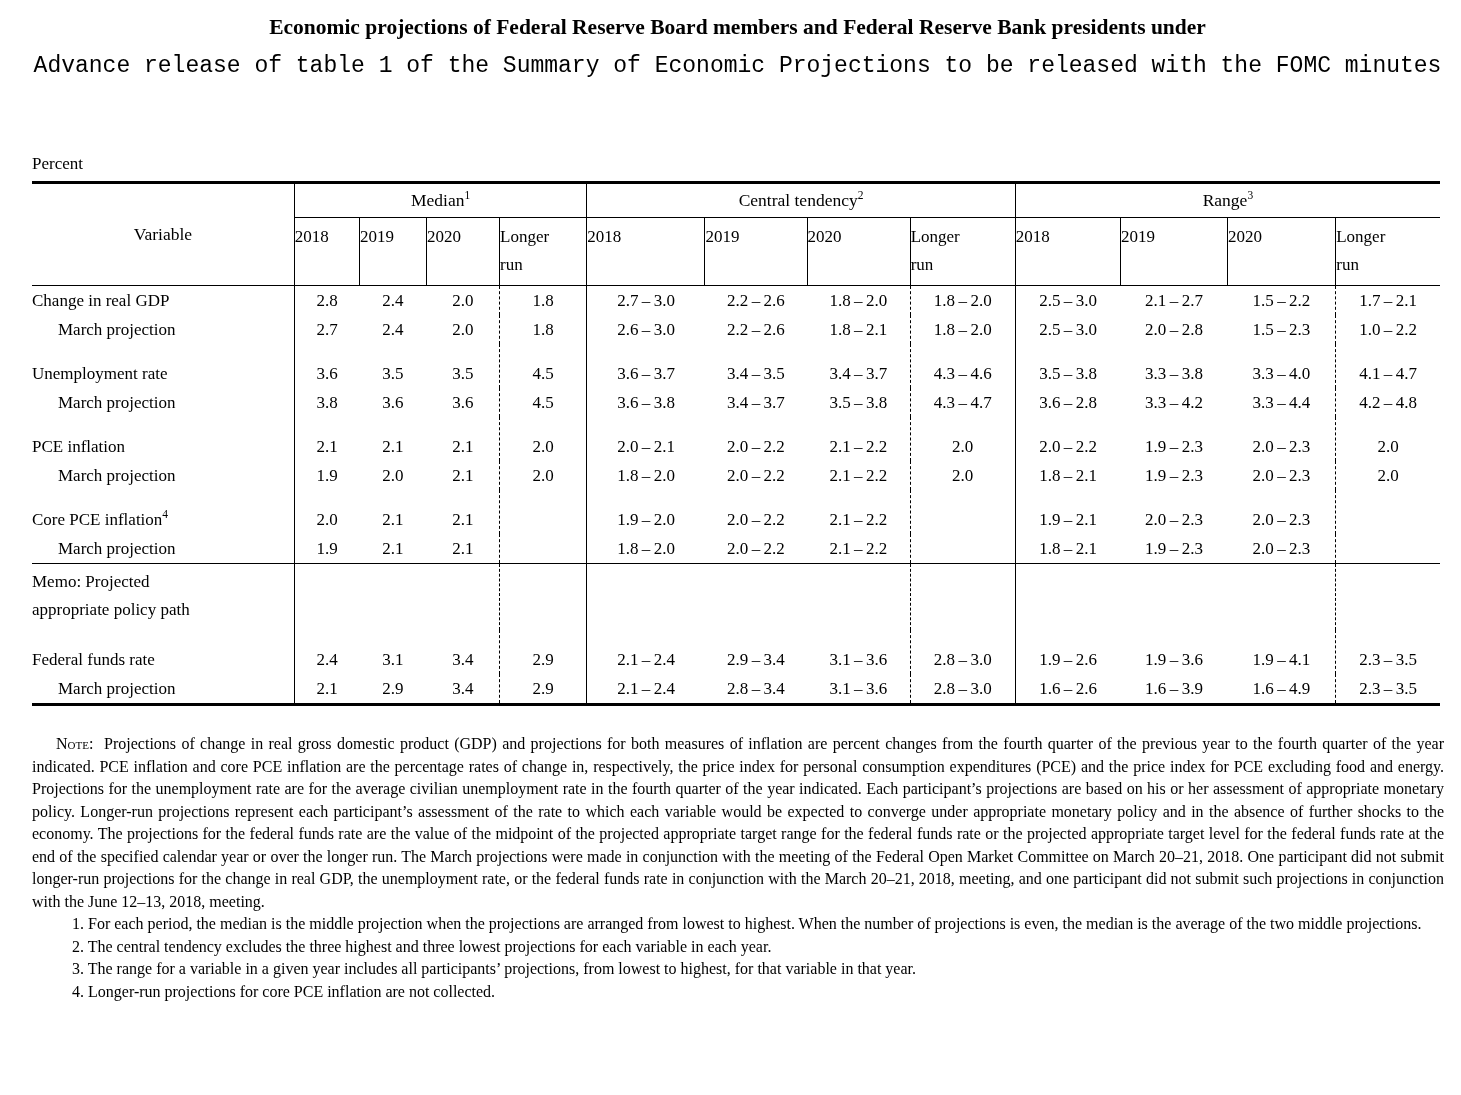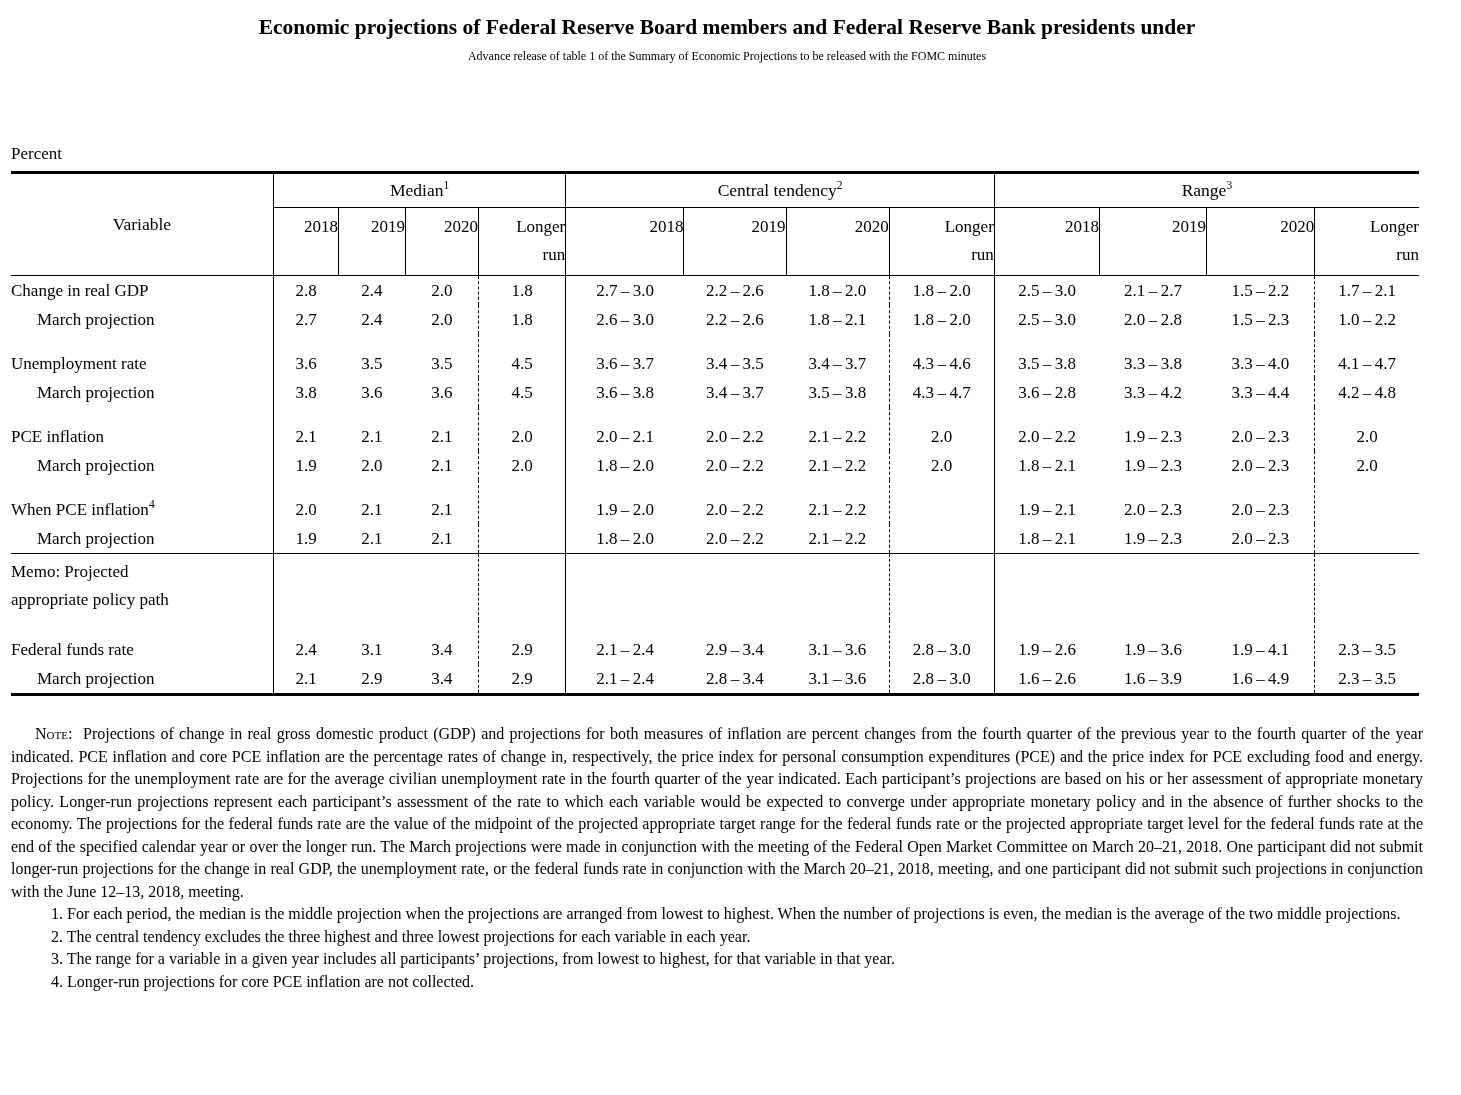--- a/index.html
+++ b/index.html
@@ -2,42 +2,42 @@
 <html><head>
 <meta charset="utf-8">
 <style>
   html,body { margin:0; padding:0; background:#fff; }
   body {
     width:1461px; height:1095px;
     font-family:"Liberation Serif","DejaVu Serif",serif;
     color:#000;
     -webkit-font-smoothing:antialiased;
   }
-  .page { padding:12px 18px 0 11px; }
+  .page { padding:12px 18px 0 32px; }
 
   
   .t1,.t2 { text-align:center; font-weight:bold; font-size:21.5px; line-height:30px; }
-  .sub { text-align:center; font-size:12px; line-height:24px; margin-top:2px; }
+  .sub { text-align:center; font-size:23px; line-height:24px; margin-top:12px;font-family:Liberation Mono, monospace; }
 
   
   .percent { font-size:17px; margin:76px 0 7px 0; }
 
   
   table.sep {
     border-collapse:collapse; table-layout:fixed;
     width:1408px;
     border-top:3px solid #000; border-bottom:3px solid #000;
     font-size:17px;
   }
   table.sep th, table.sep td { padding:0; font-weight:normal; }
   .ghead th.grp { height:33px; text-align:center; vertical-align:middle;
                   border-bottom:1px solid #000; font-size:17.5px; }
   th.corner { vertical-align:middle;
               border-bottom:1px solid #000; font-size:17.5px; }
-  .yhead th.yr { height:62px; vertical-align:top; padding-top:5px; text-align:right;
+  .yhead th.yr { height:62px; vertical-align:top; padding-top:5px; text-align:left;
                  border-bottom:1px solid #000; line-height:28px; white-space:pre-line; }
   .s { border-left:1px solid #000; }
   .d { border-left:1px dashed #000; }
 
   tbody td { height:29px; line-height:29px; vertical-align:bottom; }
   tbody td.v { text-align:center; }
   td.lbl { text-align:left; padding-left:2px; }
   td.lbl.ind { padding-left:26px; }
   tr.gap td { padding-top:15px; }
   tr.rule td { border-top:1px solid #000; }
@@ -188,21 +188,21 @@
         <td class="v s">1.8 – 2.0</td>
         <td class="v">2.0 – 2.2</td>
         <td class="v">2.1 – 2.2</td>
         <td class="v d">2.0</td>
         <td class="v s">1.8 – 2.1</td>
         <td class="v">1.9 – 2.3</td>
         <td class="v">2.0 – 2.3</td>
         <td class="v d">2.0</td>
       </tr>
       <tr class="gap">
-        <td class="lbl"><span>When PCE inflation</span><sup class="fnm">4</sup></td>
+        <td class="lbl"><span>Core PCE inflation</span><sup class="fnm">4</sup></td>
         <td class="v s">2.0</td>
         <td class="v">2.1</td>
         <td class="v">2.1</td>
         <td class="v d"></td>
         <td class="v s">1.9 – 2.0</td>
         <td class="v">2.0 – 2.2</td>
         <td class="v">2.1 – 2.2</td>
         <td class="v d"></td>
         <td class="v s">1.9 – 2.1</td>
         <td class="v">2.0 – 2.3</td>

